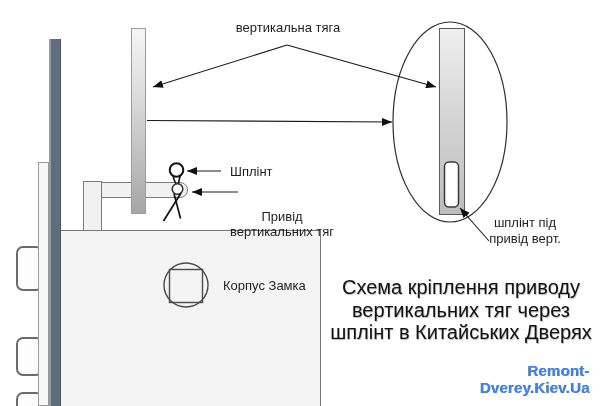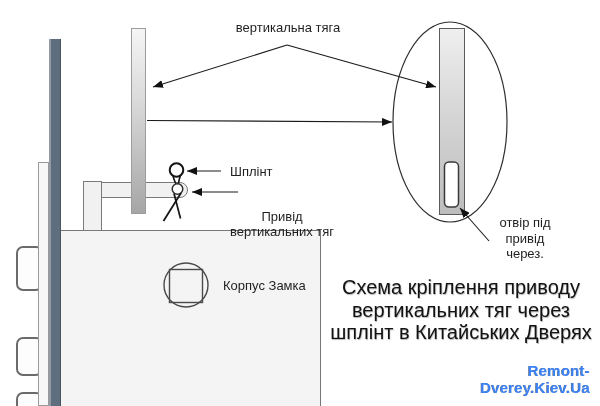--- a/index.html
+++ b/index.html
@@ -127,22 +127,22 @@
   <div class="lbl" style="left:230px;top:164px;">Шплінт</div>
 
   <div class="lbl center" style="left:212px;top:185px;width:140px;margin-top:24px;">
     <div>Привід</div>
     <div>вертикальних тяг</div>
   </div>
 
   <div class="lbl" style="left:223px;top:250px;margin-top:28px;">Корпус Замка</div>
 
   <div class="lbl center" style="left:485px;top:215px;width:80px;line-height:15.5px;">
-    <div>отвір під</div>
-    <div>привід через.</div>
+    <div>шплінт під</div>
+    <div>привід верт.</div>
   </div>
 
   <div class="caption">
     <div>Схема кріплення приводу</div>
     <div>вертикальних тяг через</div>
     <div>шплінт в Китайських Дверях</div>
   </div>
 
   <div class="watermark">Remont-Dverey.Kiev.Ua</div>
 

